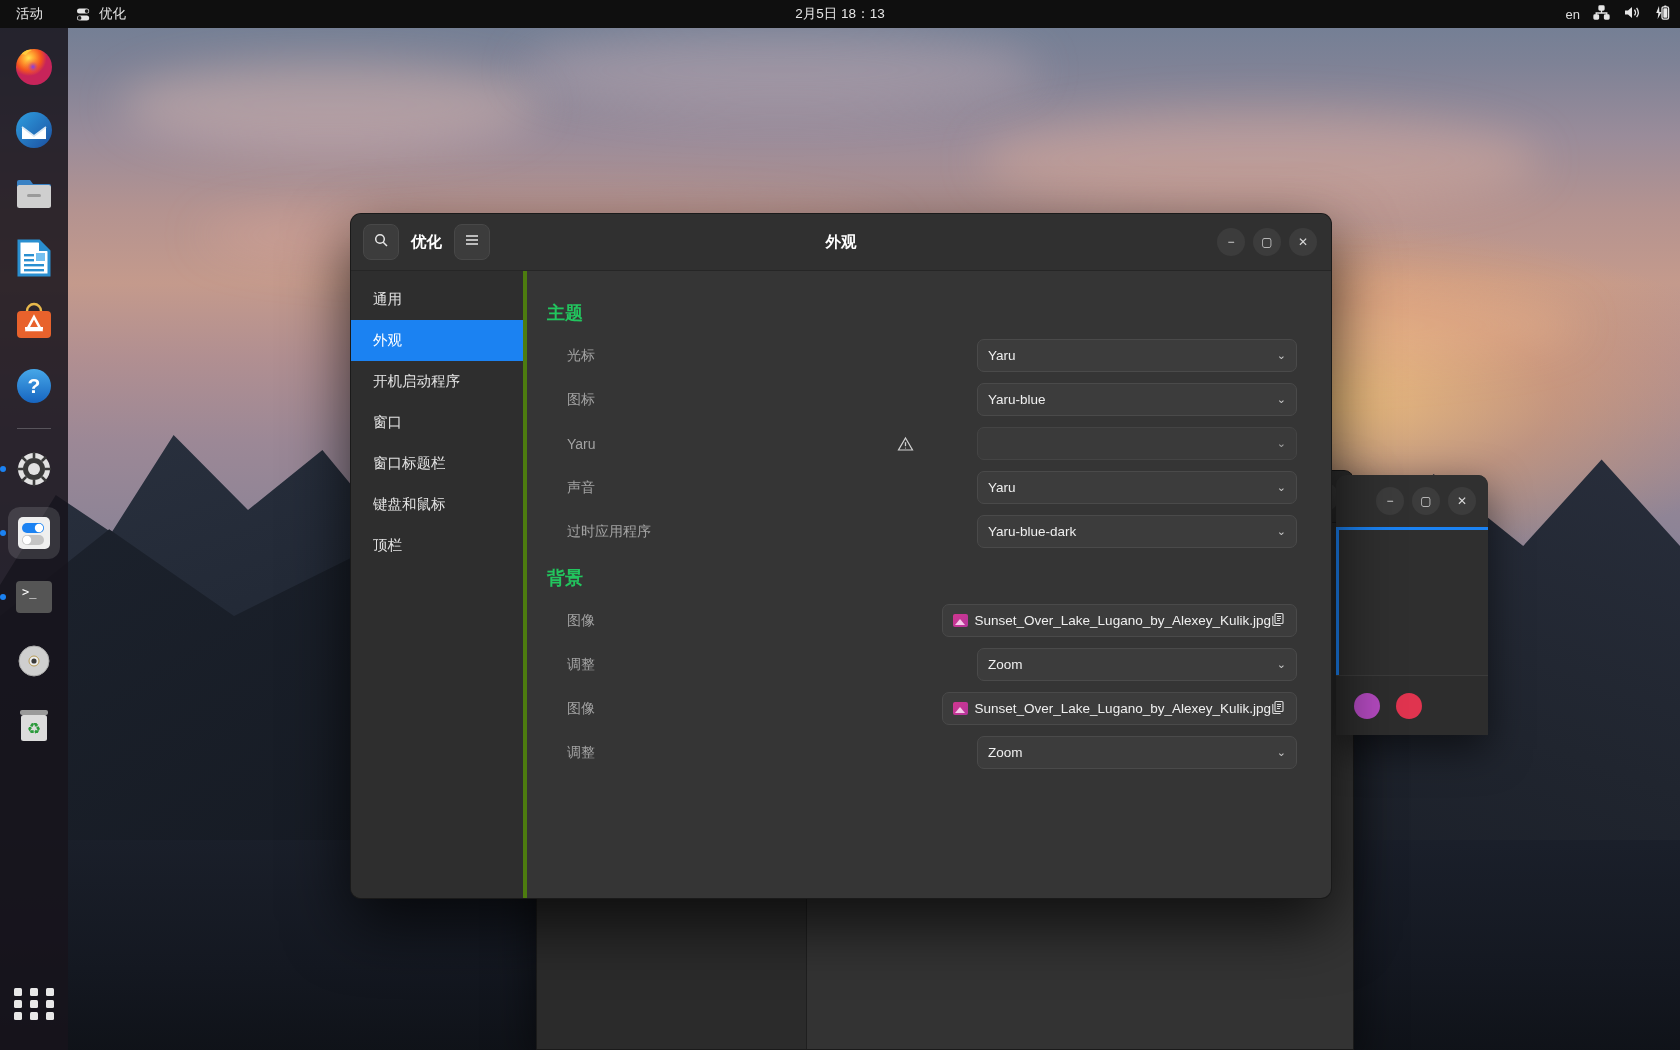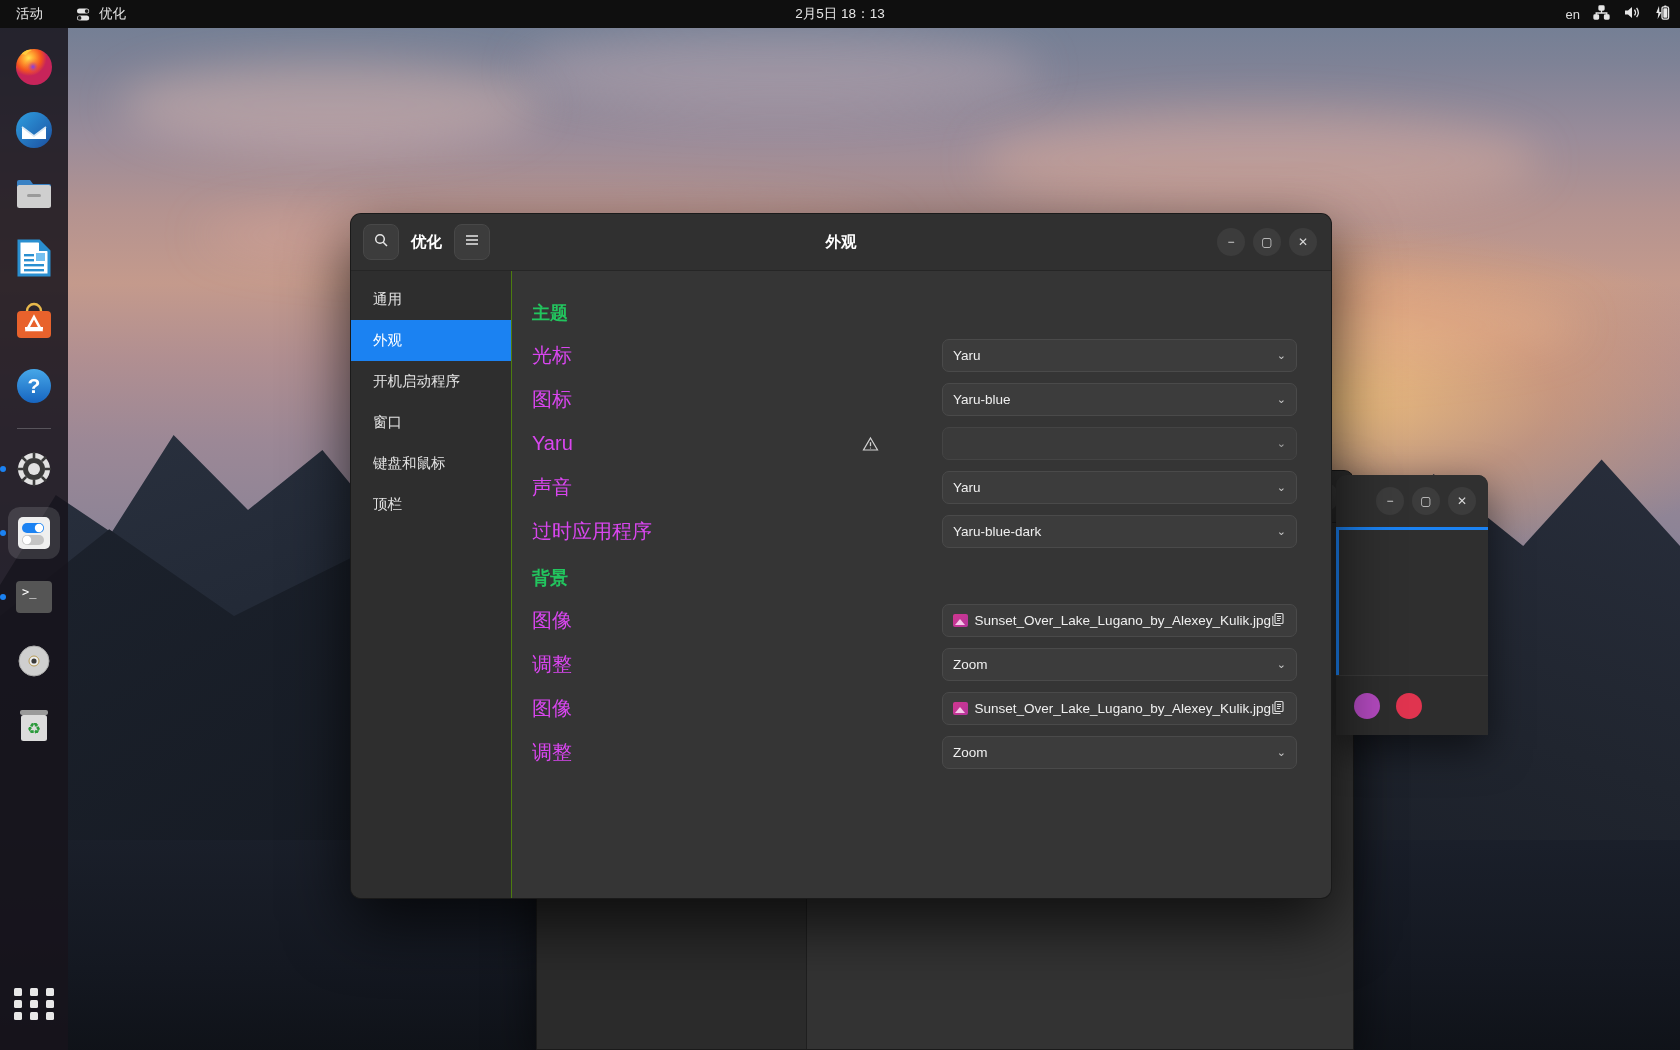--- a/index.html
+++ b/index.html
@@ -167,27 +167,27 @@
     display:flex; align-items:center; justify-content:center; cursor:pointer;
     border:1px solid #484848;
   }
   #tw-app-title{ font-size:15.5px; font-weight:bold; color:#fff; }
   #tw-title{
     position:absolute; left:0; right:0; text-align:center;
     font-size:15.5px; font-weight:bold; color:#fff; pointer-events:none;
   }
   #tw-head-right{ margin-left:auto; display:flex; gap:8px; padding-right:14px; z-index:2;}
   #tw-body{ display:flex; height:629px; }
-  #tw-sidebar{ width:161px; background:#2e2e2e; border-right:1px solid #4d7c0f; padding-top:8px;}
+  #tw-sidebar{ width:176px; background:#2e2e2e; border-right:4px solid #4d7c0f; padding-top:8px;}
   .twitem{ padding:11px 22px; font-size:14.5px; color:#e2e2e2; cursor:pointer; }
   .twitem.sel{ background:#1b82f2; color:#fff; }
   #tw-content{ flex:1; padding:22px 34px 0 20px; overflow:hidden;}
   .grp-title{ font-size:18px; font-weight:bold; color:#22c55e; margin:8px 0 14px 0;}
   .prow{ display:flex; align-items:center; margin-bottom:11px; }
-  .plabel{ width:330px; font-size:20px; color:#d946ef; }
+  .plabel{ width:330px; font-size:14px; color:#a3a3a3;margin-left:20px; }
   .pwarn{ width:36px; color:#cfcfcf; display:flex; align-items:center;}
   .pctl{ flex:1; max-width:375px;margin-left:44px; }
   .combo{
     height:33px; background:#3c3c3c; border:1px solid #4a4a4a; border-radius:7px;
     display:flex; align-items:center; padding:0 10px; font-size:13.5px; color:#efefef;
     cursor:pointer;
   }
   .combo .chv{ margin-left:auto; color:#c9c9c9; font-size:11px; }
   .fileimg{
     width:15px; height:13px; border-radius:2px; margin-right:7px; flex:none;
@@ -319,20 +319,21 @@
       <div class="winbtn">✕</div>
     </div>
   </div>
 
   <div id="tw-body">
     <div id="tw-sidebar">
       <div class="twitem">通用</div>
       <div class="twitem sel">外观</div>
       <div class="twitem">开机启动程序</div>
       <div class="twitem">窗口</div>
+      <div class="twitem">窗口标题栏</div>
       <div class="twitem">键盘和鼠标</div>
       <div class="twitem">顶栏</div>
     </div>
 
     <div id="tw-content">
 
       <div class="grp-title">主题</div>
 
       <div class="prow">
         <div class="plabel">光标</div>

